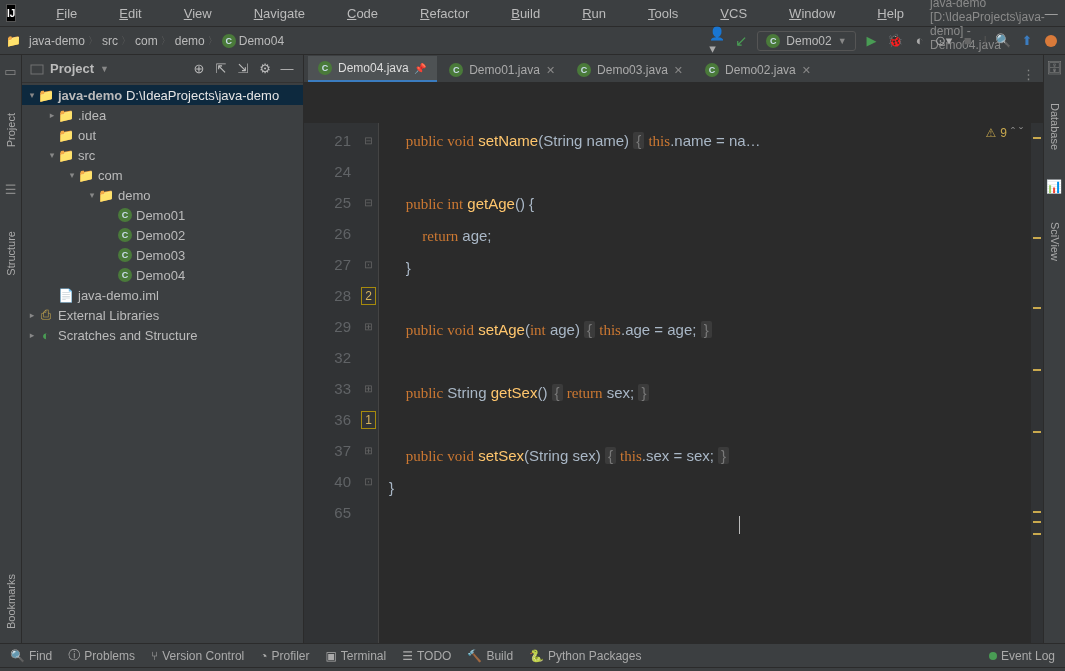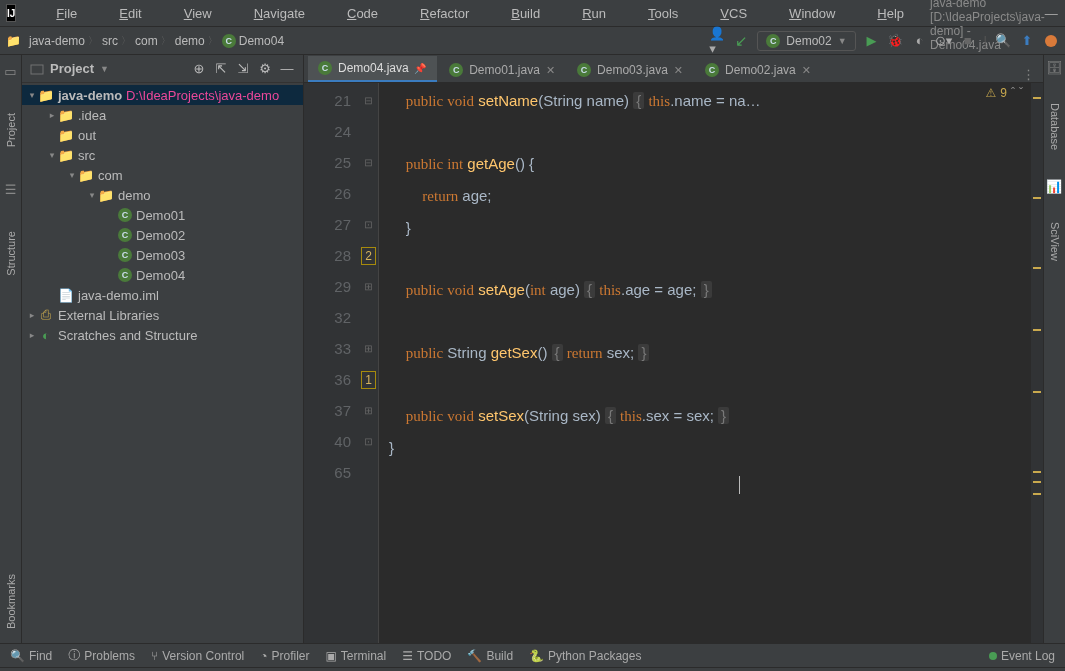--- a/index.html
+++ b/index.html
@@ -28,29 +28,29 @@
 .proj-header .spacer { flex:1; }
 .proj-header svg { opacity:.7; }
 .tree { flex:1; overflow:auto; padding-top:2px; font-size:13px; }
 .tree-row { display:flex; align-items:center; height:20px; padding-right:6px; cursor:default; white-space:nowrap; }
 .tree-row.sel { background:#0d293e; }
 .tw { width:12px; text-align:center; color:#888; font-size:9px; }
 .ficon { width:16px; height:14px; margin-right:4px; display:inline-flex; align-items:center; justify-content:center; }
 .folder { color:#9a7b4f; }
 .folder-src { color:#3c7cc0; }
 .class-c { width:14px; height:14px; border-radius:7px; background:#4a7a3a; color:#cde; font-size:9px; display:flex; align-items:center; justify-content:center; font-weight:bold; }
-.dim { color:#ec4899; }
+.dim { color:#e5e5e5; }
 .editor-area { flex:1; display:flex; flex-direction:column; background:#2b2b2b; }
 .tabs { height:28px; display:flex; align-items:flex-end; background:#3c3f41; border-bottom:1px solid #2b2b2b; padding-left:4px; }
 .tab { display:flex; align-items:center; gap:6px; padding:5px 10px; font-size:12px; cursor:default; color:#aaa; margin-right:2px; }
 .tab.active { background:#4e5254; border-bottom:2px solid #3b7cbf; color:#ddd; }
 .tab .close { color:#888; font-size:11px; }
 .tab .pin { color:#888; font-size:10px; }
 .tabs-right { margin-left:auto; padding-right:8px; color:#888; }
-.editor { flex:1; display:flex; position:relative; font-family:"JetBrains Mono",Consolas,monospace; font-size:15px; }
+.editor { flex:1; display:flex; position:relative; font-family:"JetBrains Mono",Consolas,monospace; font-size:15px;margin-top:40px; }
 .gutter-nums { width:55px; background:#313335; text-align:right; padding-right:8px; color:#606366; padding-top:2px; line-height:31px; }
 .gutter-fold { width:20px; background:#313335; border-right:1px solid #444; padding-top:2px; line-height:31px; text-align:center; color:#666; font-size:10px; }
 .code { flex:1; padding-left:10px; padding-top:2px; line-height:31px; color:#a9b7c6; white-space:pre; }
 .kw { color:#cc7832;font-family:Liberation Serif, serif; }
 .fn { color:#ffc66d; }
 .hint { background:#3b3b3b; color:#787878; padding:0 3px; border-radius:2px; }
 .ind { display:inline-block; border:1px solid #a68a0d; color:#d6b35e; width:15px; height:18px; text-align:center; line-height:16px; font-size:12px; vertical-align:middle; }
 .warn-badge { position:absolute; top:3px; right:20px; display:flex; align-items:center; gap:4px; color:#c9a94e; font-size:12px; z-index:5; }
 .warn-badge .arrows { color:#888; }
 .mark-strip { position:absolute; right:0; top:0; width:12px; height:100%; background:#313335; }

